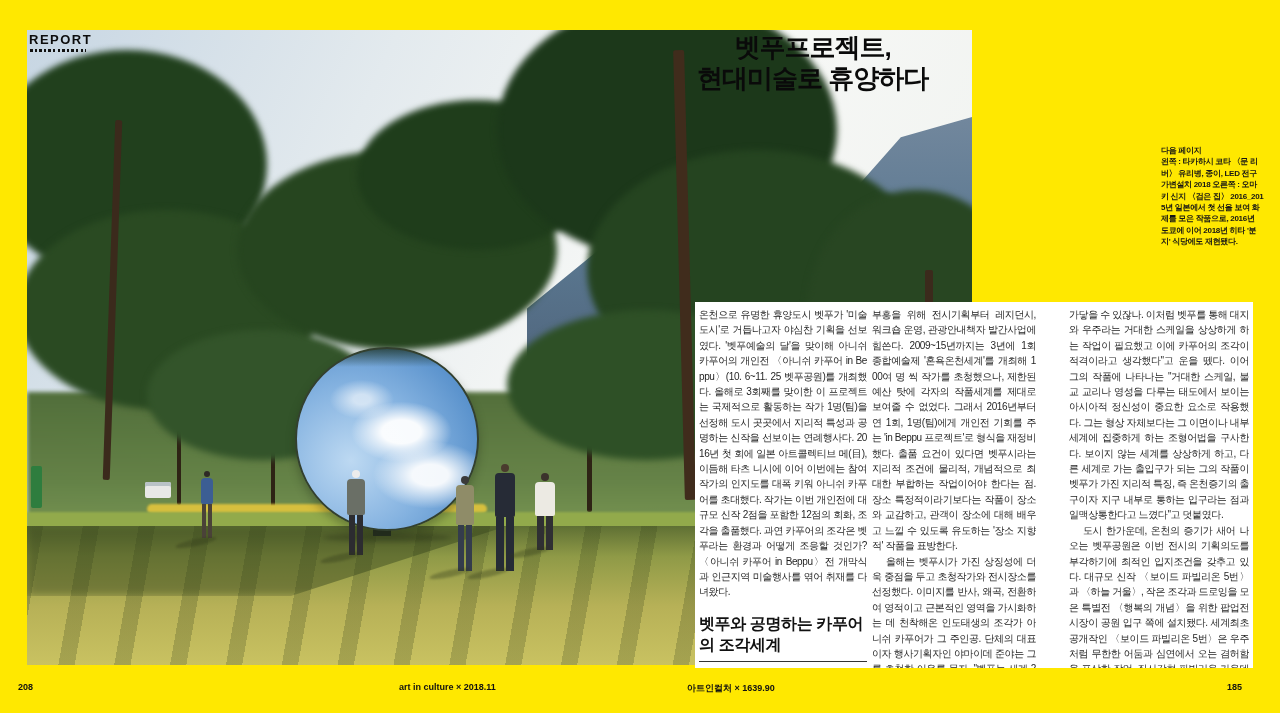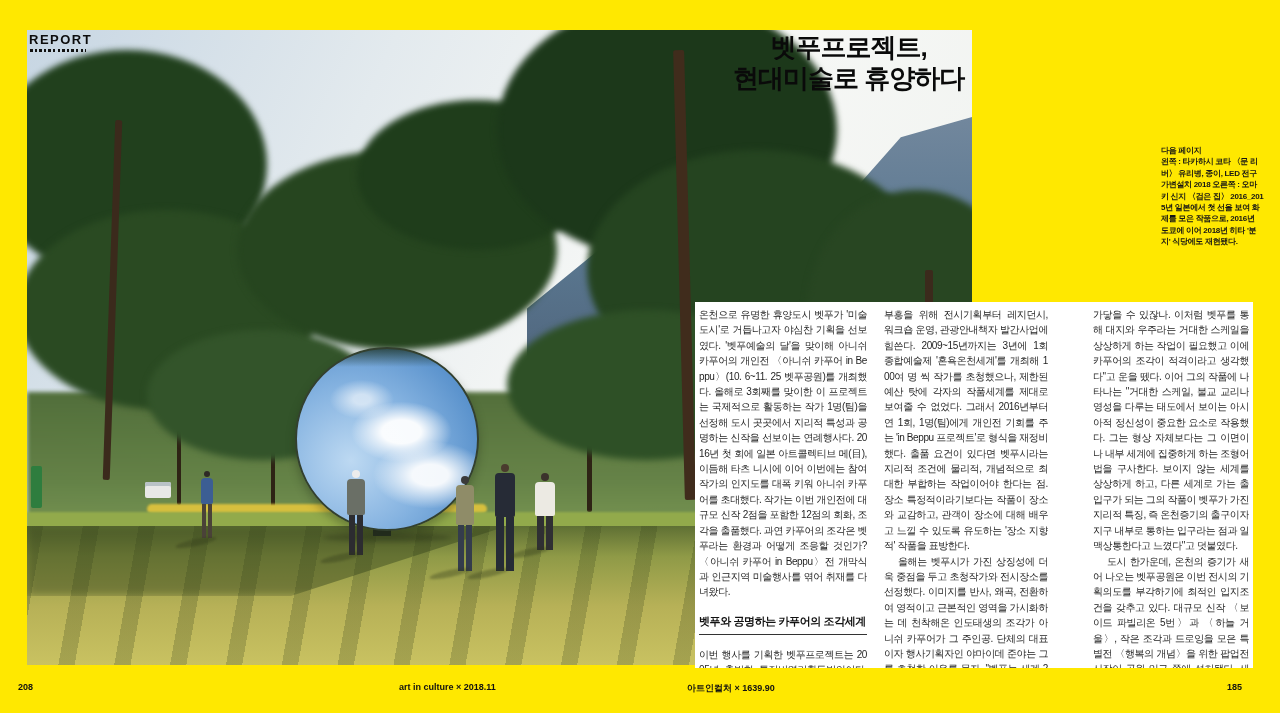--- a/index.html
+++ b/index.html
@@ -67,32 +67,32 @@
          border-radius:2px;box-shadow:inset 0 4px 0 #b9c2c6;}
   .banner{position:absolute;left:4px;top:436px;width:11px;height:42px;background:#2e7d3e;border-radius:2px;}
 
   
   .report{position:absolute;left:2px;top:2px;color:#0d0d0d;font-size:13px;font-weight:900;
           letter-spacing:1.5px;}
   .report-dots{position:absolute;left:3px;top:19px;width:56px;height:3px;
                background:repeating-linear-gradient(90deg,#111 0 2.5px,transparent 2.5px 4.6px);}
   .headline{position:absolute;left:670px;top:2px;margin:0;color:#0a0a0a;font-size:26px;
             font-weight:900;line-height:31px;letter-spacing:-1px;}
-  .headline span{display:block;margin-left:36px;}
+  .headline span{display:block;}
 
   
   .whitebox{position:absolute;left:695px;top:302px;width:558px;height:366px;background:#fff;
-            box-sizing:border-box;padding:5px 4px 0 4px;display:flex;gap:17px;z-index:5;overflow:hidden;}
+            box-sizing:border-box;padding:5px 4px 0 4px;display:flex;gap:5px;z-index:5;overflow:hidden;}
   .col{overflow:hidden;}
   .col1{width:168px;flex:none;}
   .col2{width:164px;flex:none;}
   .col3{flex:1;margin-left:28px;}
   .col p{margin:0;font-size:10px;line-height:15.4px;letter-spacing:-0.4px;color:#1f1f1f;
          text-align:justify;word-break:break-all;}
-  .subheading{font-size:11px;font-weight:bold;color:#111;margin:14px 0 12px;padding-bottom:5px;
+  .subheading{font-size:16px;font-weight:bold;color:#111;margin:14px 0 12px;padding-bottom:5px;
               border-bottom:1.3px solid #333;letter-spacing:-0.4px;}
   .indent{text-indent:14px;}
 
   
   .caption{position:absolute;left:1161px;width:103px;font-size:8px;line-height:11.4px;
            color:#141414;font-weight:600;letter-spacing:-0.3px;word-break:break-all;}
   .caption1{top:30px;}
   .caption2{top:145px;}
   .caption2 .cap-title{margin-bottom:0;}
 

